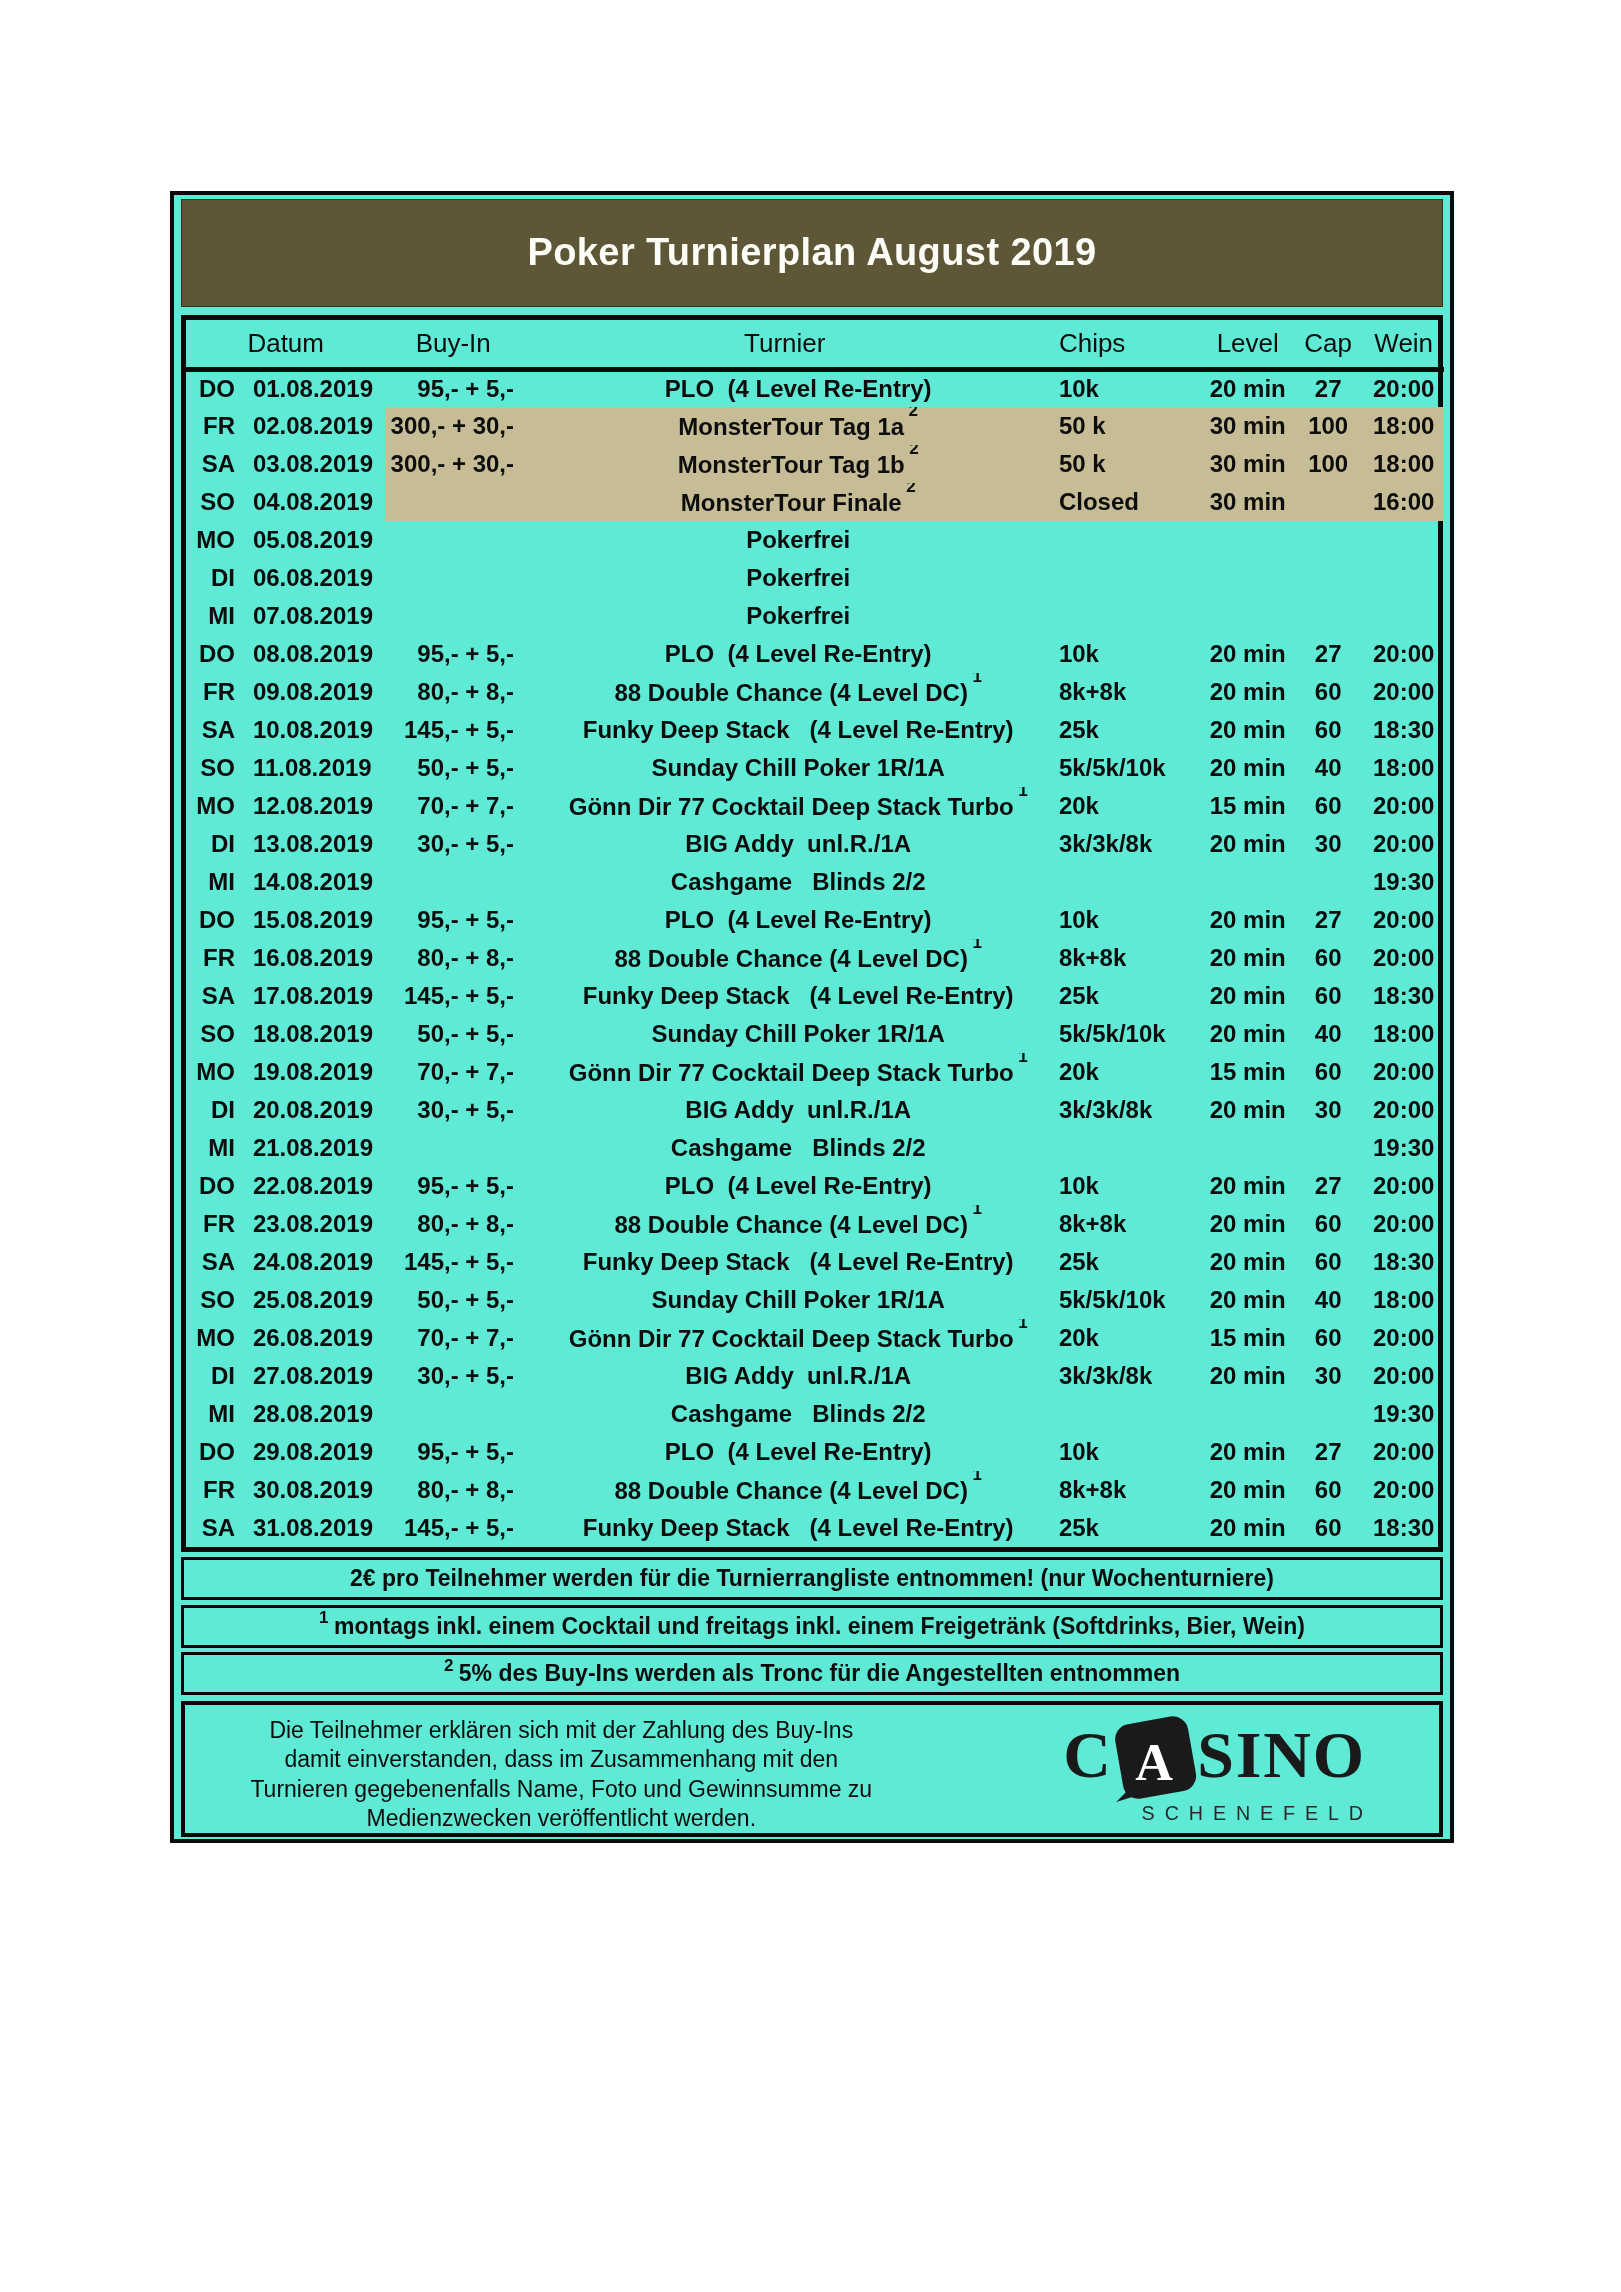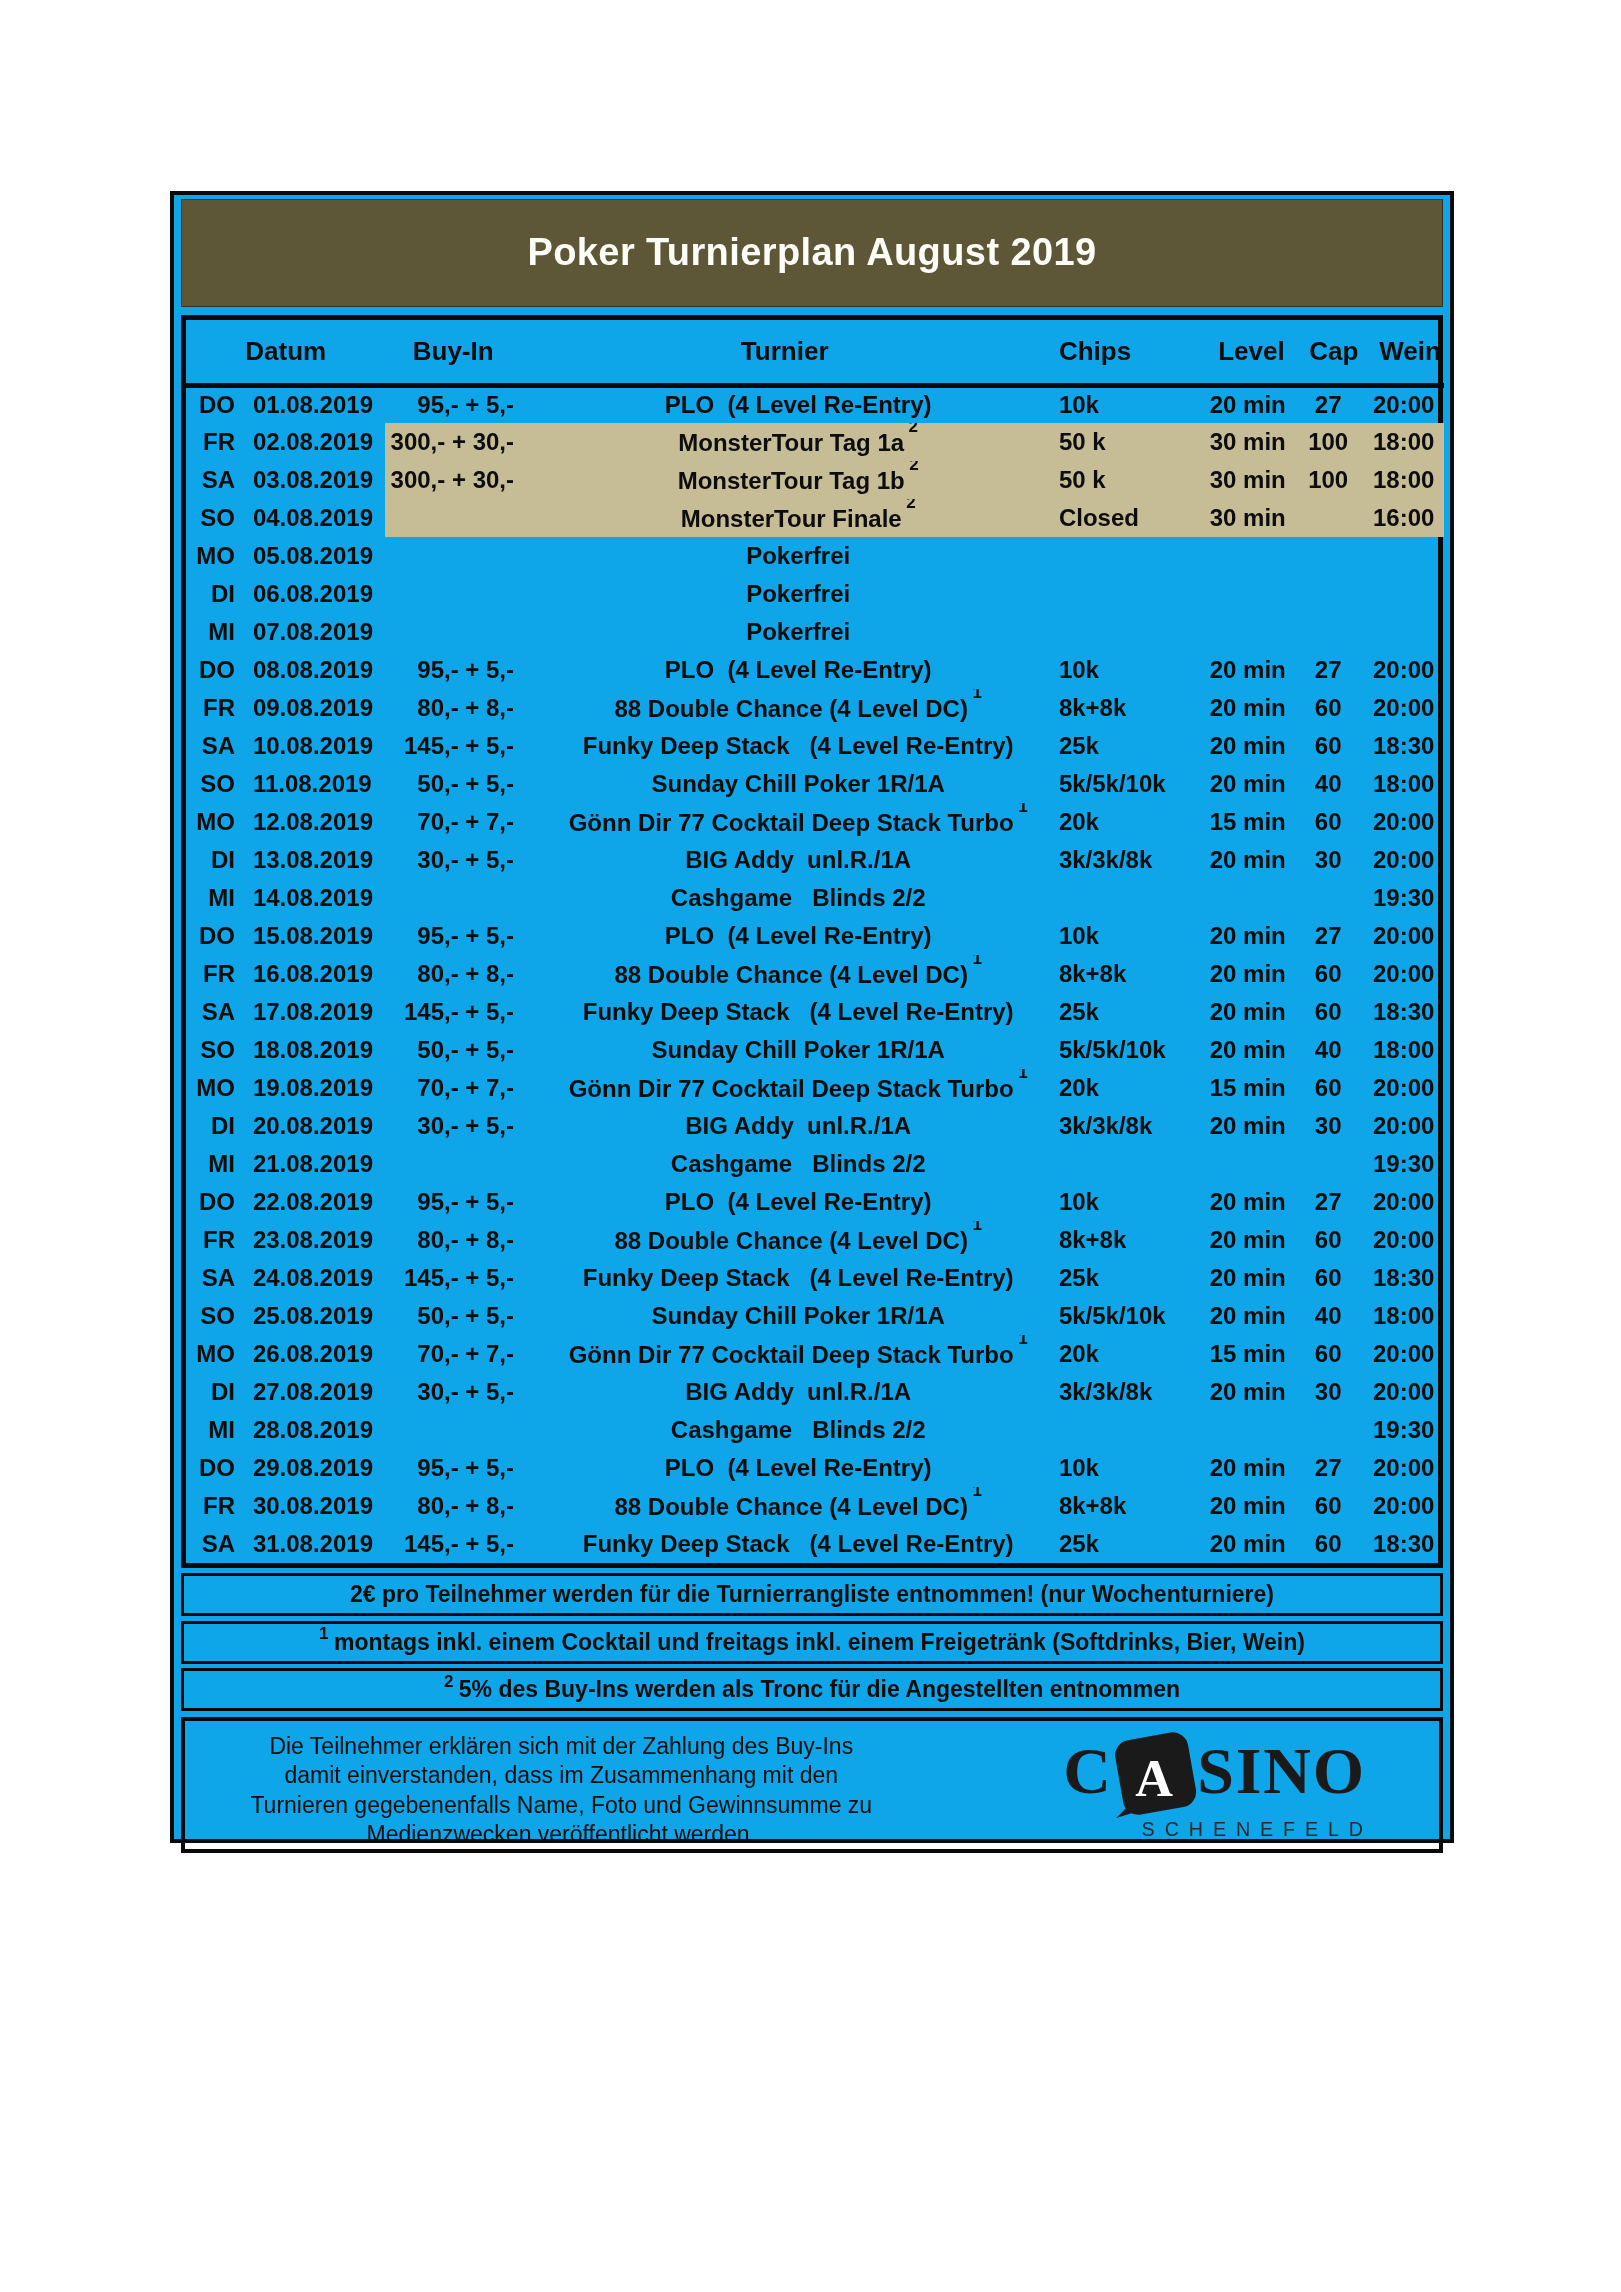--- a/index.html
+++ b/index.html
@@ -15,21 +15,21 @@
     background:var(--paper);
     font-family:"Liberation Sans",sans-serif;
     color:var(--ink);
     position:relative;
   }
   .sheet{
     position:absolute;left:170px;top:191px;
     width:1284px;height:1652px;
     border:4.5px solid #0a0a0a;
     padding:3.6px 7.2px 0 7.2px;
-    background:#0ea5e9;
+    background:#5eead4;
   }
   
   .title-banner{
     height:108px;
     background:var(--olive);
     border:1.8px solid #343019;
     display:flex;align-items:center;justify-content:center;
   }
   .title-banner h1{
     margin:0;
@@ -40,23 +40,23 @@
   .tablebox{
     margin-top:8px;
     border:5.4px solid #0a0a0a;
   }
   table{
     border-collapse:collapse;table-layout:fixed;width:100%;
   }
   thead th{
     height:39px;
     border-bottom:5.4px solid #0a0a0a;
-    font-size:26px;font-weight:bold;
+    font-size:26px;font-weight:normal;
     text-align:center;vertical-align:middle;
-    padding:16px;
+    padding:8px;
   }
   thead th.h-chips{text-align:left;padding-left:10.7px;}
   tbody td{
     height:38px;
     font-size:24px;font-weight:bold;
     vertical-align:middle;
     padding:0;
     overflow:hidden;white-space:nowrap;
   }
   td.col-day{text-align:right;padding-right:7.2px;margin-left:37px;}

